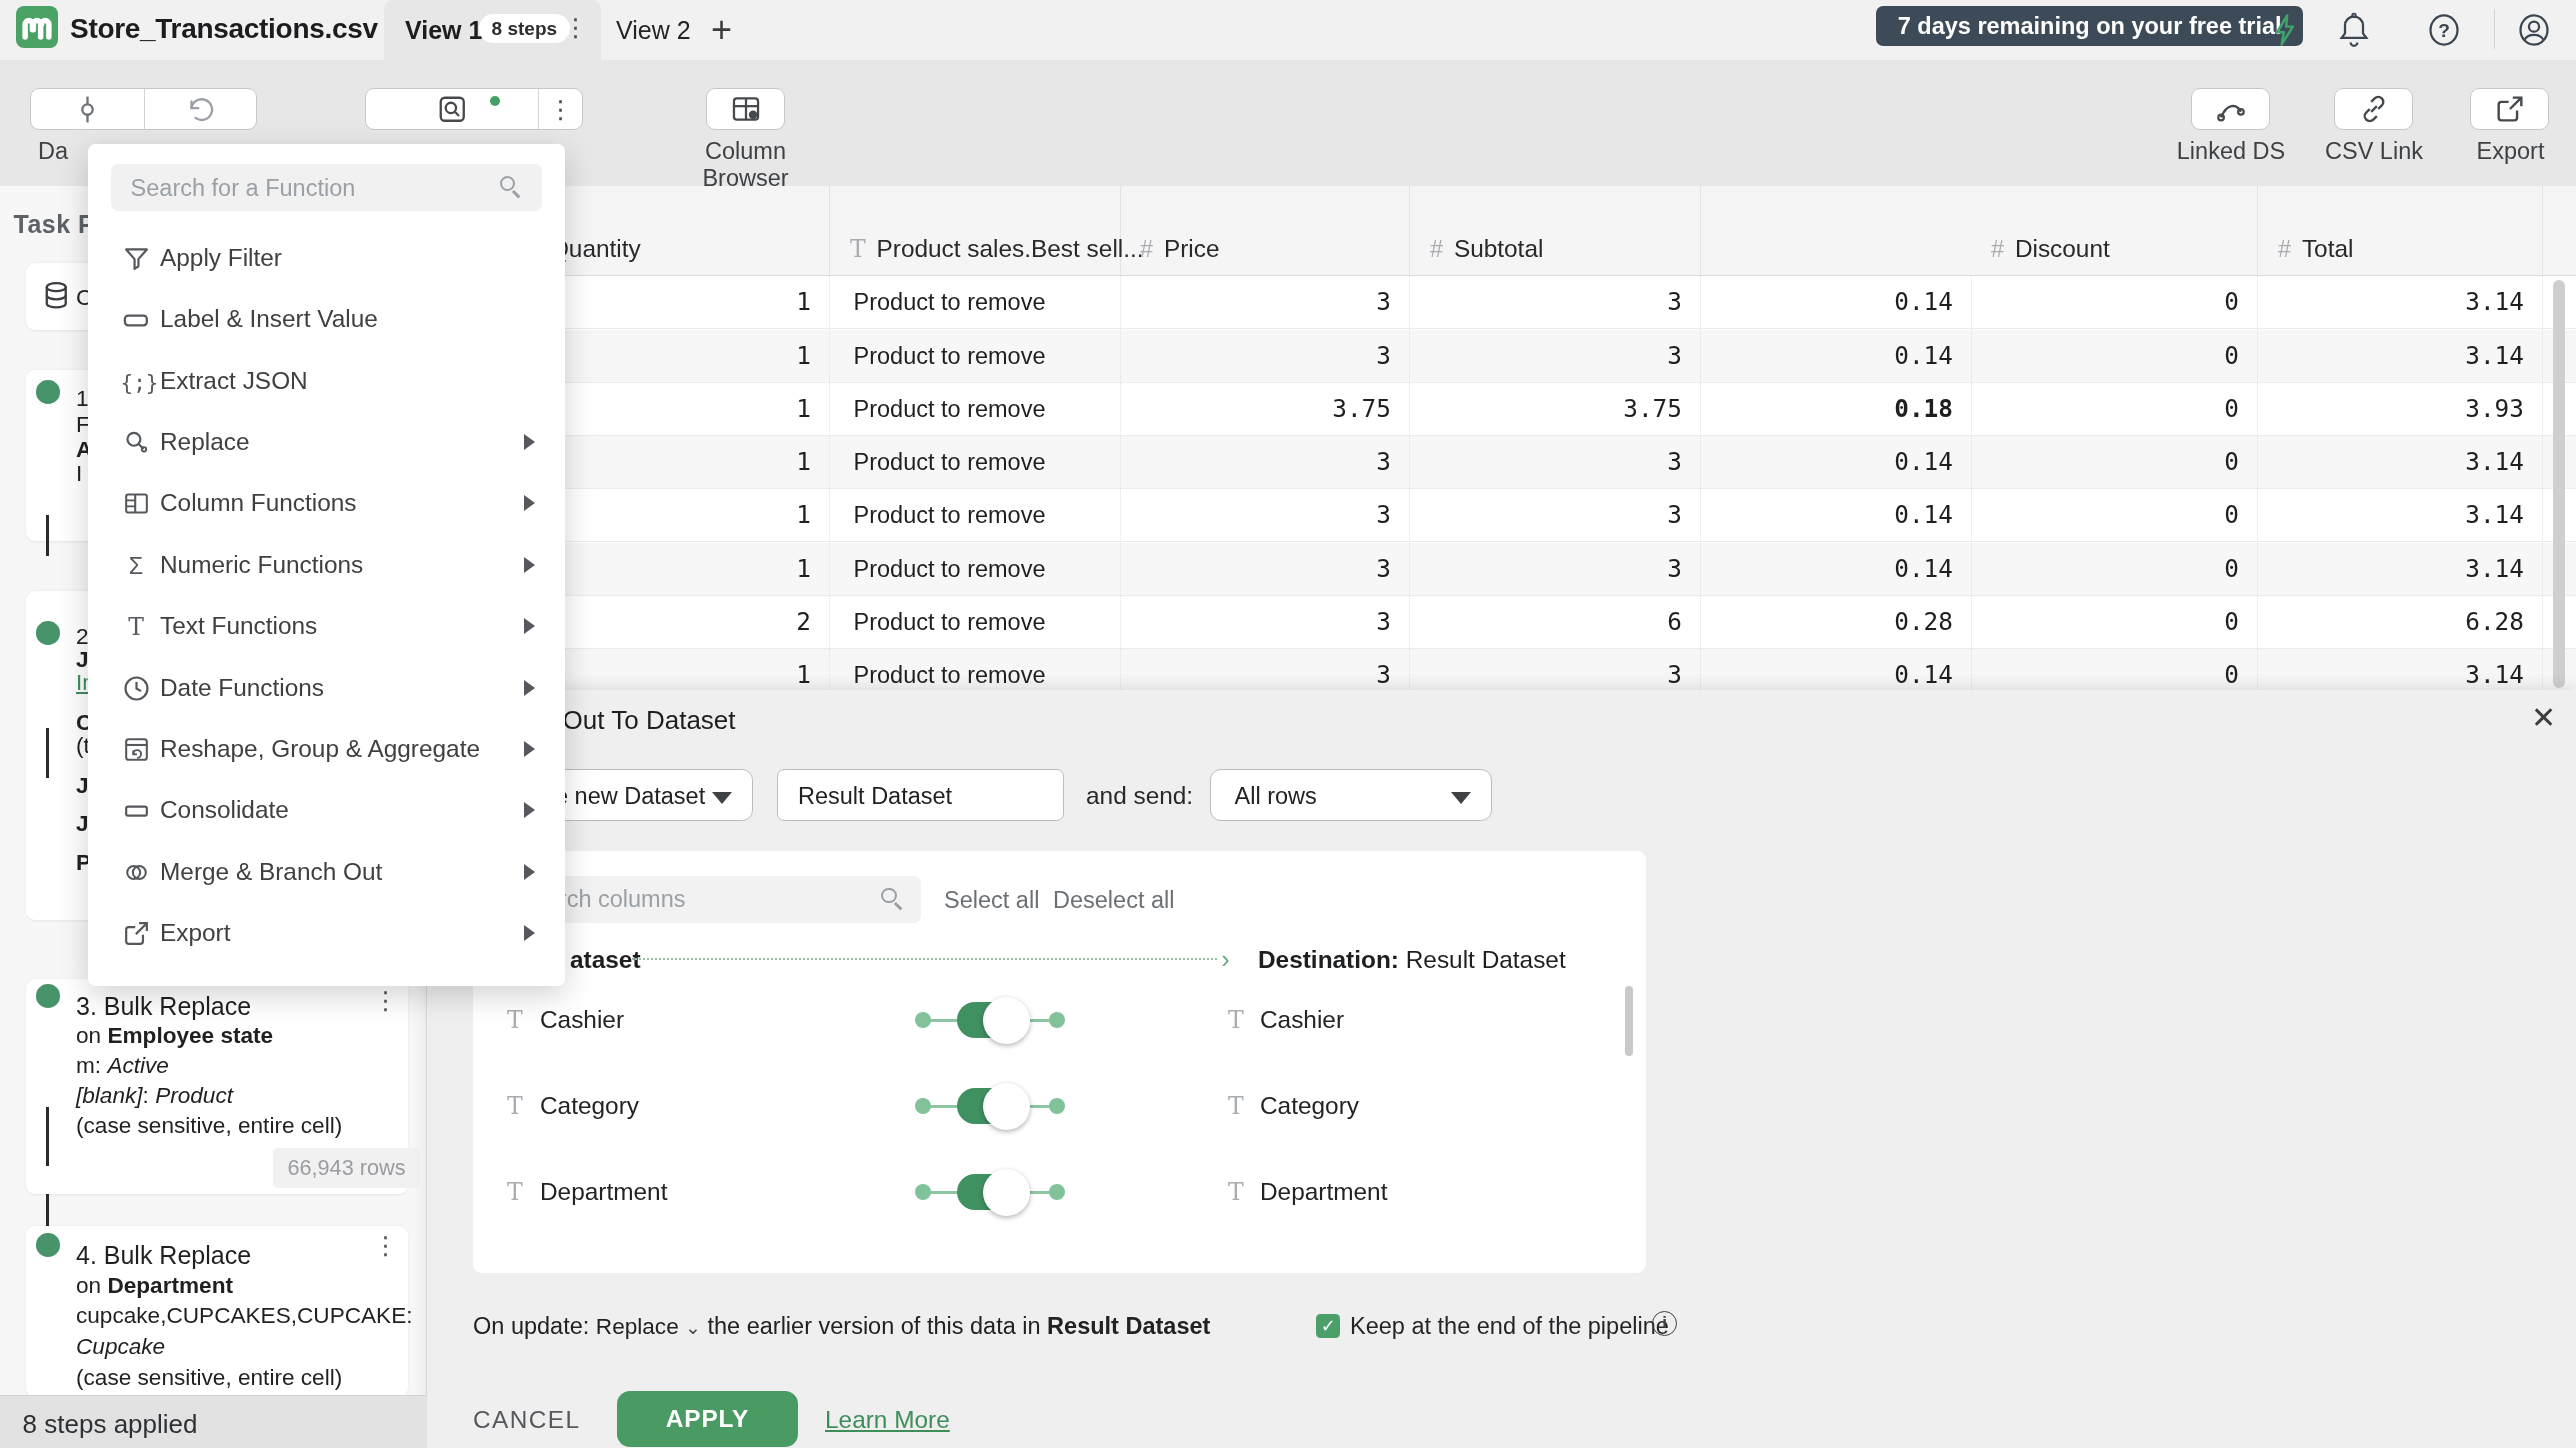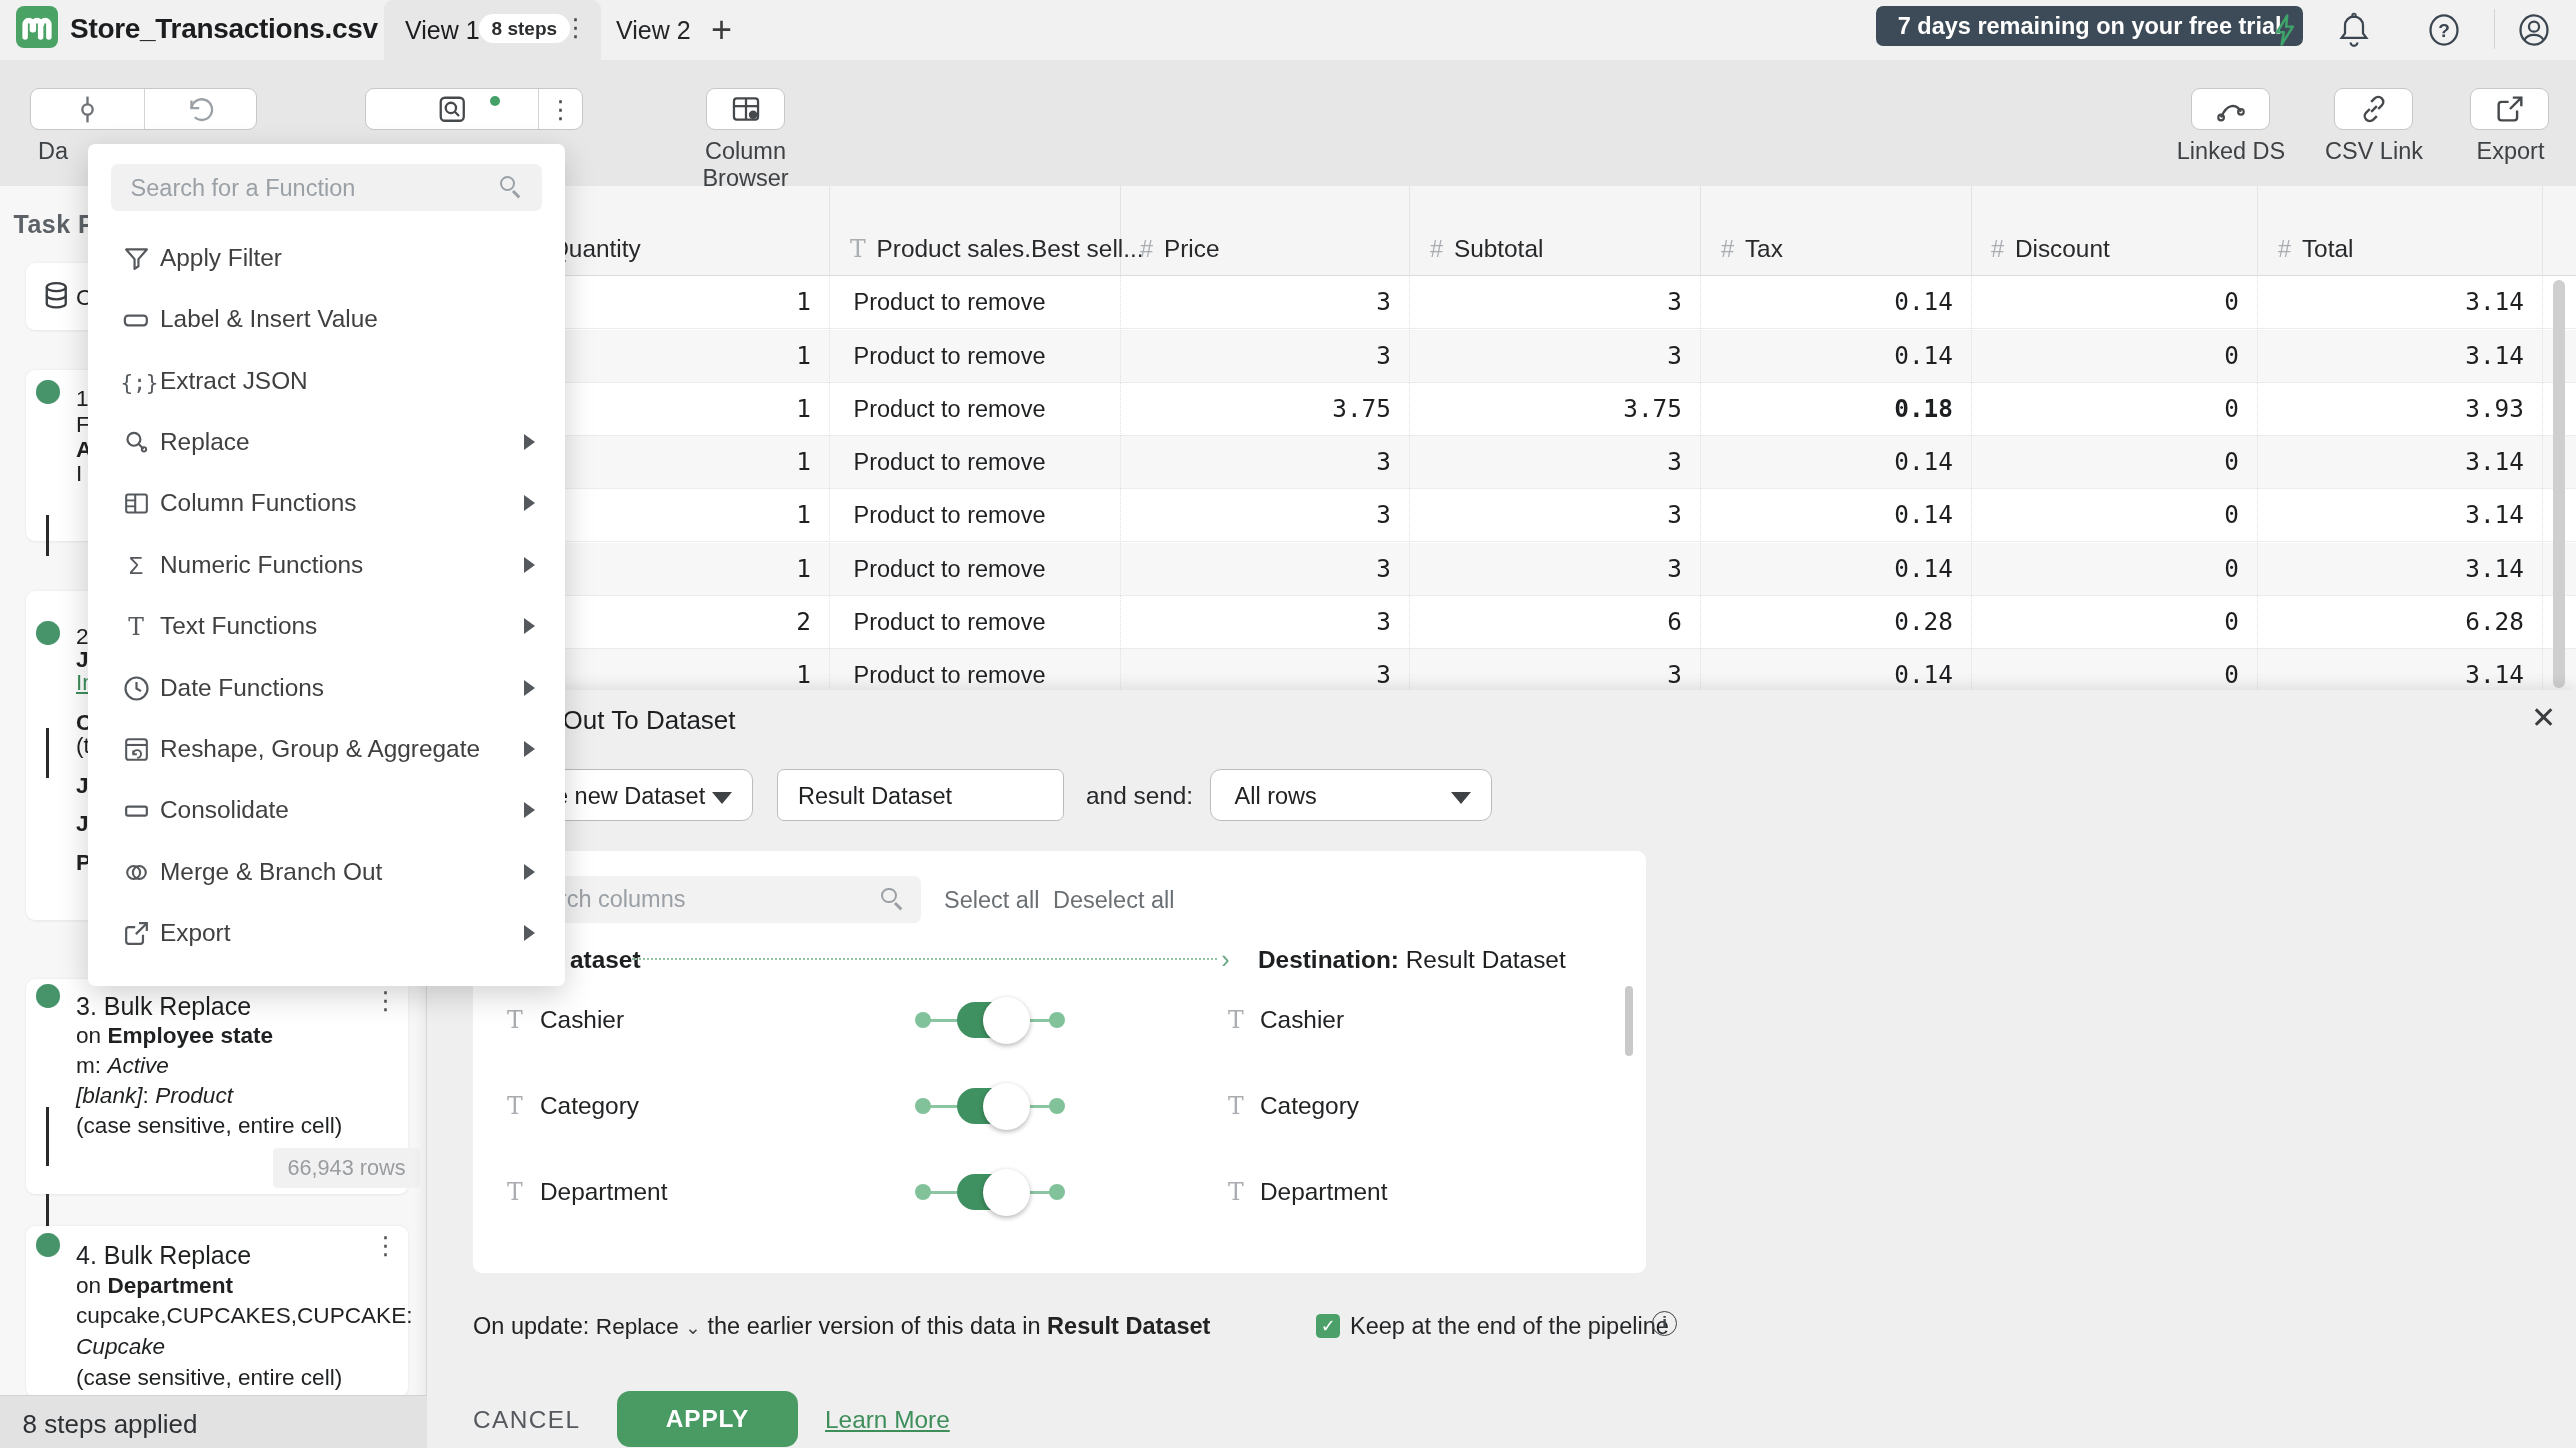--- a/index.html
+++ b/index.html
@@ -10,21 +10,21 @@
     background:#e8e8e9; color:#222;
   }
   .abs { position:absolute; }
   .num { font-family:"DejaVu Sans Mono", monospace; }
 
   
   #topbar { left:0; top:0; width:2576px; height:60px; background:#f1f1f2; }
   #logo { left:16.2px; top:6.3px; width:42px; height:42px; border-radius:8.1px; background:#4aa265; }
   #file-title { left:70px; top:12.6px; font-size:28px; font-weight:700; color:#1b1d1f; letter-spacing:-0.3px;}
   #tab1 { left:384px; top:0; width:217px; height:60px; background:#e7e7e8; border-radius:9px 9px 0 0; }
-  #tab1-label { left:21px; top:16.2px; font-size:25px; font-weight:400; color:#1b1d1f; }
+  #tab1-label { left:21px; top:16.2px; font-size:25px; font-weight:700; color:#1b1d1f; }
   #tab1-badge { left:95px; top:14.4px; height:29px; padding:0 12.6px; background:#fff; border-radius:14.4px;
     font-size:19px; font-weight:700; color:#2b2d2f; line-height:29px; }
   #tab1-kebab { left:179px; top:12.6px; font-size:25px; color:#4a4a4a; }
   #tab2-label { left:616px; top:16.2px; font-size:25px; color:#232527; }
   #new-view { left:711px; top:9px; font-size:36px; font-weight:300; color:#3c3c3c; }
   #trial-badge { left:1876px; top:6.3px; height:40px; padding:0 21.7px; background:#3d4a57; border-radius:7.2px;
     color:#fff; font-size:23.5px; font-weight:700; line-height:40px; }
   .topicon { top:11.7px; width:36px; height:36px; }
   #topbar-divider { left:2494px; top:9px; width:0.9px; height:40px; background:#d3d3d4; }
 
@@ -249,23 +249,20 @@
       </div>
       <div class="hcell" style="left: 403px; width: 291px;">
         <div class="hlabel"><span class="hicon" style="font-family: &quot;DejaVu Serif&quot;, serif;">T</span><span>Product sales.Best sell...</span></div>
       </div>
       <div class="hcell" style="left: 693px; width: 290px;">
         <div class="hlabel"><span class="hicon">#</span><span>Price</span></div>
       </div>
       <div class="hcell" style="left: 983px; width: 291px;">
         <div class="hlabel"><span class="hicon">#</span><span>Subtotal</span></div>
       </div>
-      <div class="hcell" style="left: 1274px; width: 271px;">
-        <div class="hlabel"><span class="hicon">#</span><span>Tax</span></div>
-      </div>
       <div class="hcell" style="left: 1544px; width: 287px;">
         <div class="hlabel"><span class="hicon">#</span><span>Discount</span></div>
       </div>
       <div class="hcell" style="left: 1831px; width: 285px;">
         <div class="hlabel"><span class="hicon">#</span><span>Total</span></div>
       </div>
     </div>
   <div id="grid-body">
       <div class="grow" style="top: 90px; background: rgb(255, 255, 255);">
         <div class="gcell num" style="left: 79px; width: 324px; text-align: right; padding-right: 18px; font-size: 24.4px;">1</div>

